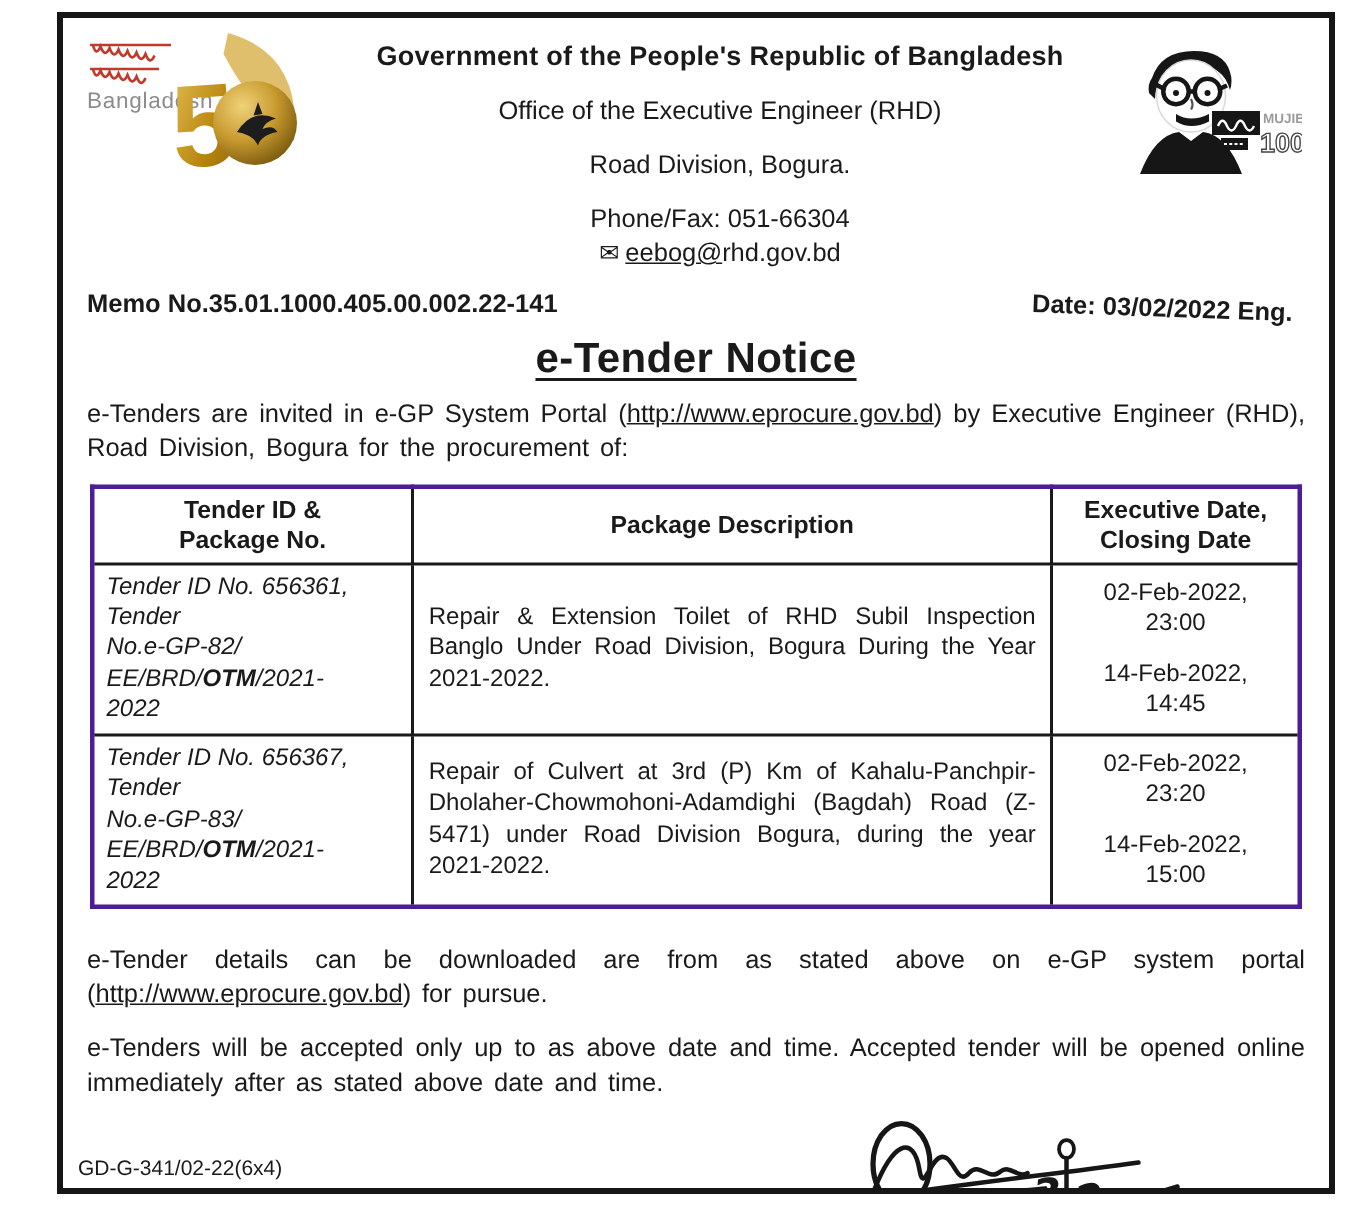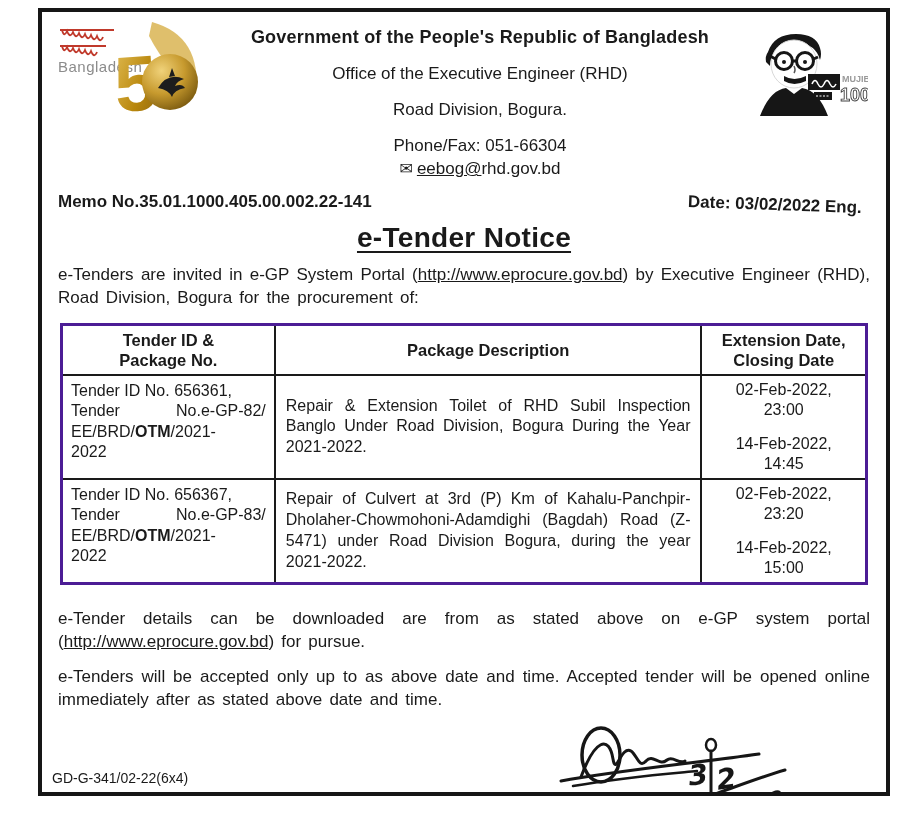--- a/index.html
+++ b/index.html
@@ -23,24 +23,24 @@
   .memo-no { font-weight:700; font-size:17px; }
   .memo-date { font-weight:700; font-size:17px; display:inline-block; transform:rotate(2deg); transform-origin:left center; margin-right:8px; }
   
   .title { text-align:center; font-size:28px; font-weight:700; text-decoration:underline; text-underline-offset:4px; margin:10px 0 10px; letter-spacing:0.3px; }
   
   .para { font-size:17px; text-align:justify; line-height:1.34; word-spacing:2.5px; margin:0 2px 13px 2px; }
   
   table.tender { border-collapse:collapse; width:calc(100% - 8px); margin:2px 4px 23px 4px; border:3px solid #4c1d95; }
   table.tender th, table.tender td { border:2px solid #1a1a1a; }
   table.tender th { font-size:16.5px; font-weight:700; text-align:center; vertical-align:middle; line-height:1.22; padding:4px 4px; }
-  td.c-tender { width:26.5%; font-size:16px; line-height:1.28; padding:5px 6px 5px 8px; vertical-align:top; }
+  td.c-tender { width:26.5%; font-size:16px; line-height:1.28; padding:5px 6px 5px 8px; vertical-align:top;font-style:italic; }
   td.c-desc   { width:53%;   font-size:16px; line-height:1.3; padding:8px 10px; vertical-align:middle; text-align:justify; word-spacing:2px; }
   td.c-dates  { width:20.5%; font-size:16px; text-align:center; vertical-align:middle; line-height:1.25; padding:4px 20px; }
-  .tline2 { display:flex; justify-content:space-between; padding-right:2px; }
+  .tline2 { display:flex; justify-content:space-between; padding-right:2px;flex-direction:column; }
   .date-line + .date-line { margin-top:14px; }
   .bold { font-weight:700; }
   
   .sig-area { display:flex; justify-content:flex-end; padding-right:36px; margin-top:0; }
   .sig-block { width:320px; text-align:center; }
   .sig-svg { display:block; margin:0 auto -16px auto; }
   
   .footer-code { position:absolute; left:10px; bottom:6px; font-size:14px; }
 </style>
 </head>
@@ -140,21 +140,21 @@
     <thead>
       <tr>
         <th>
           <div>Tender ID &amp;</div>
           <div>Package No.</div>
         </th>
         <th>
           <div>Package Description</div>
         </th>
         <th>
-          <div>Extension Date,</div>
+          <div>Executive Date,</div>
           <div>Closing Date</div>
         </th>
       </tr>
     </thead>
     <tbody>
       <tr>
         <td class="c-tender">
           <div>Tender ID No. 656361,</div>
           <div class="tline2">
               <span>Tender</span>

